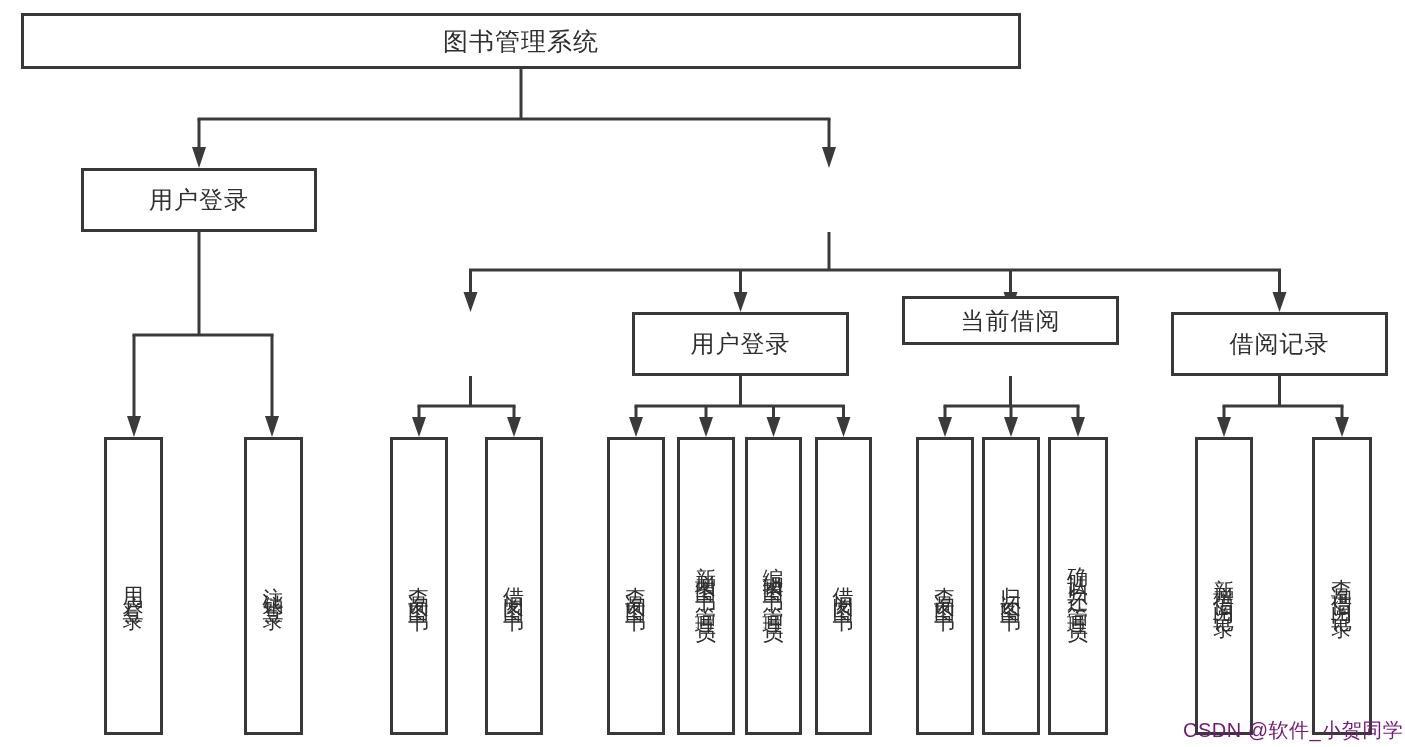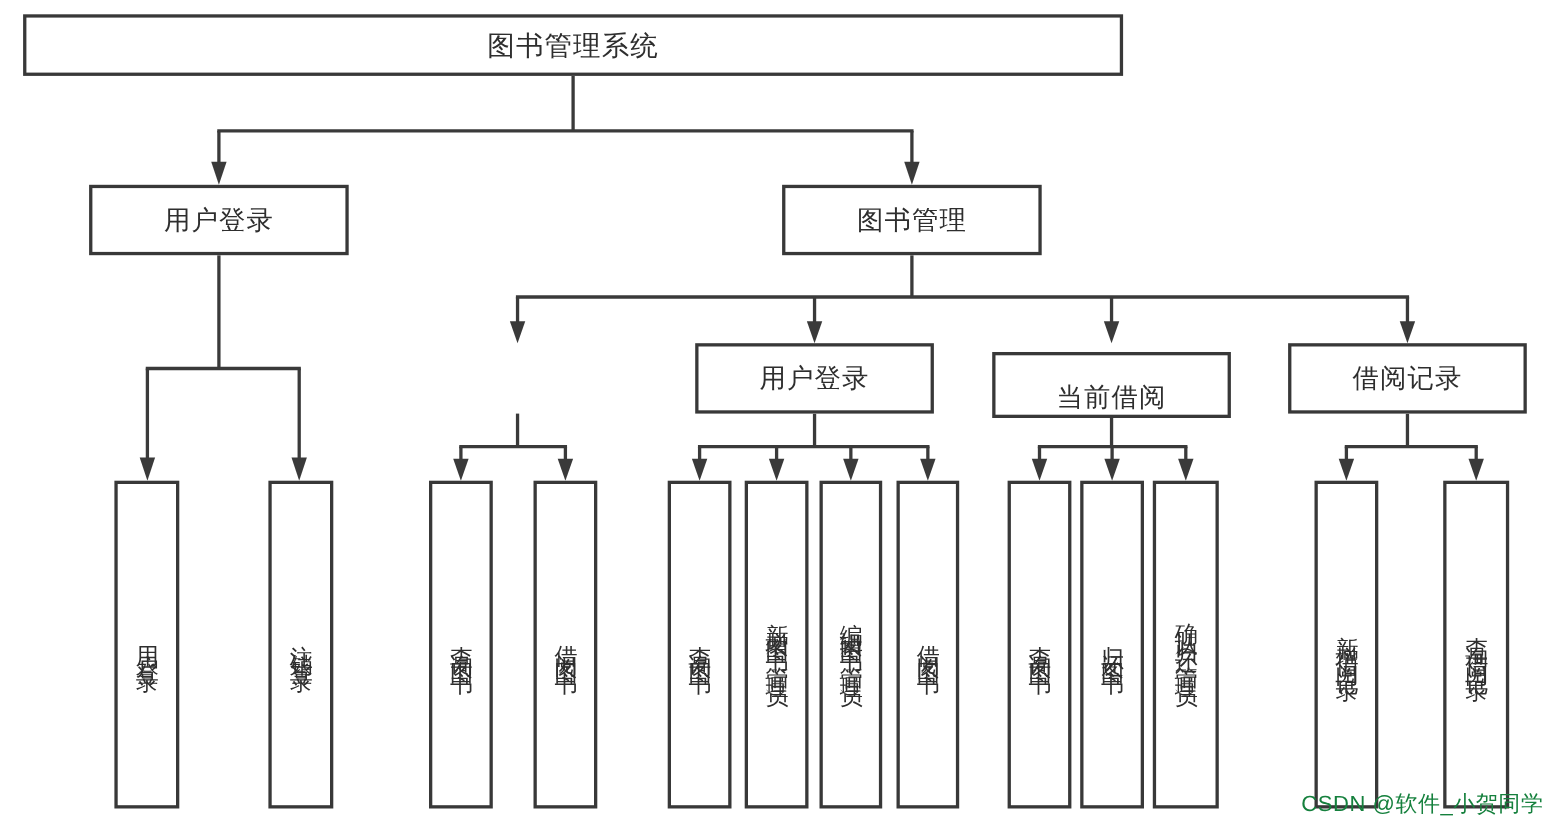--- a/index.html
+++ b/index.html
@@ -6,21 +6,21 @@
   body{width:1405px;height:747px;position:relative;overflow:hidden;
        font-family:"Liberation Sans","DejaVu Sans",sans-serif;}
   #canvas{position:absolute;left:0;top:0;width:1405px;height:747px;}
   #connectors{position:absolute;left:0;top:0;}
   .node{position:absolute;background:#ffffff;border:3px solid #383838;box-sizing:border-box;
         display:flex;align-items:center;justify-content:center;color:#2e2e2e;}
   .h-node span{white-space:nowrap;font-size:24px;letter-spacing:1px;}
   .root-node span{font-size:25px;letter-spacing:1px;}
   .leaf span{writing-mode:vertical-rl;text-orientation:mixed;font-size:21px;
              letter-spacing:8px;line-height:1;}
-  #watermark{position:absolute;left:1183px;top:717px;font-size:20px;color:#15803d;
+  #watermark{position:absolute;left:1183px;top:717px;font-size:20px;color:#701a75;
              white-space:nowrap;letter-spacing:0.5px;}
 </style>
 </head>
 <body>
 
 <div id="canvas">
 
   <svg id="connectors" width="1405" height="747" viewBox="0 0 1405 747">
     <g stroke="#3a3a3a" stroke-width="3" fill="none">
 
@@ -87,28 +87,25 @@
     </g>
   </svg>
 
   <div class="node h-node root-node" style="left:21px;top:13px;width:1000px;height:56px;">
     <span>图书管理系统</span>
   </div>
 
   <div class="node h-node" style="left:81px;top:168px;width:236px;height:64px;">
     <span>用户登录</span>
   </div>
-  <div class="node h-node" style="left:711px;top:168px;width:236px;height:64px;">
-    <span>图书管理</span>
-  </div>
 
   <div class="node h-node" style="left:632px;top:312px;width:217px;height:64px;">
     <span>用户登录</span>
   </div>
-  <div class="node h-node" style="left:902px;top:320px;width:217px;height:60px;align-items:flex-end;">
+  <div class="node h-node" style="left:902px;top:296px;width:217px;height:49px;">
     <span>当前借阅</span>
   </div>
   <div class="node h-node" style="left:1171px;top:312px;width:217px;height:64px;">
     <span>借阅记录</span>
   </div>
 
   <div class="node leaf" style="left:104px;top:437px;width:59px;height:298px;">
     <span>用户登录</span>
   </div>
   <div class="node leaf" style="left:244px;top:437px;width:59px;height:298px;">

